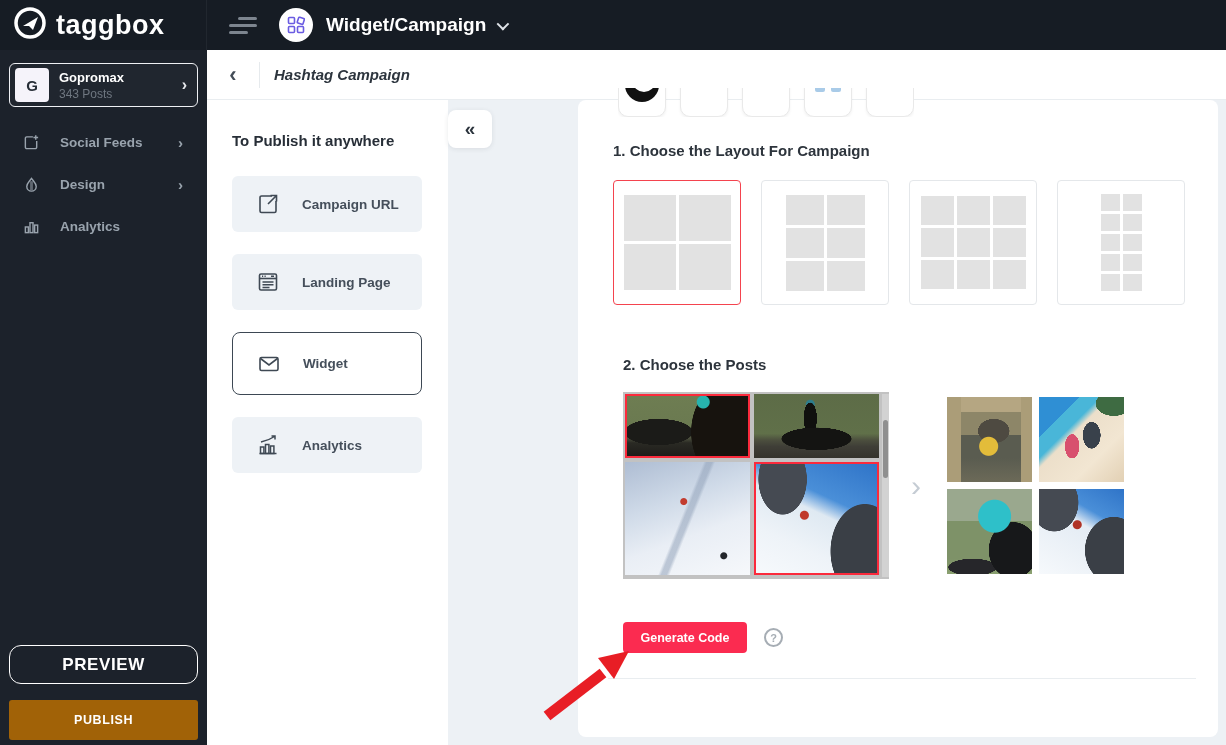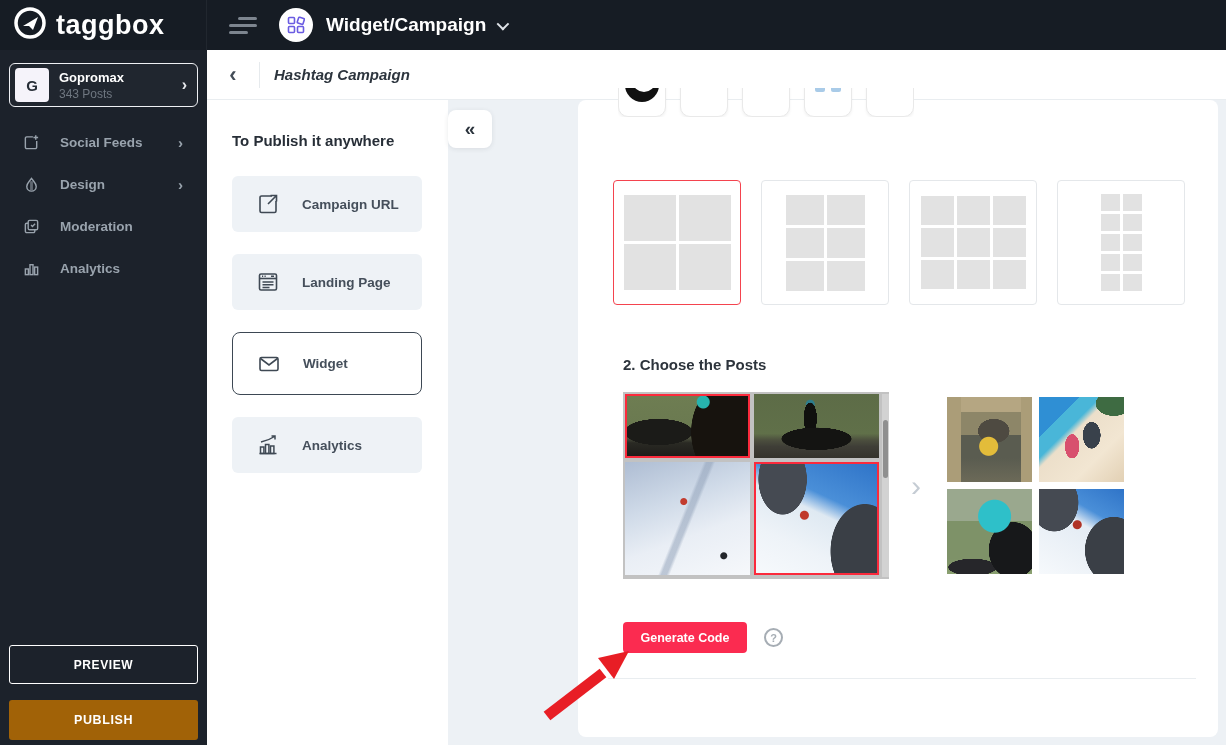--- a/index.html
+++ b/index.html
@@ -15,21 +15,21 @@
   .acct-texts { margin-left:10px; flex:1; }
   .acct-name { color:#fff; font-size:13px; font-weight:700; }
   .acct-meta { color:#6f7781; font-size:12px; margin-top:2px; }
   .acct-chev { color:#e8eaee; font-size:16px; font-weight:700; }
   .nav { margin-top:14px; }
   .nav-item { height:42px; display:flex; align-items:center; padding:0 24px 0 22px; color:#99a3ad; font-size:13.5px; font-weight:700; cursor:pointer; }
   .nav-icon { width:18px; height:18px; margin-right:20px; display:flex; align-items:center; justify-content:center; }
   .nav-icon svg { width:17px; height:17px; }
   .nav-chev { margin-left:auto; font-size:15px; font-weight:700; }
   .side-bottom { margin-top:auto; padding:0 9px 5px 9px; }
-  .btn-preview { width:100%; height:39px; background:transparent; border:1px solid #fff; border-radius:3px; color:#fff; font-weight:700; font-size:12px; letter-spacing:.6px; cursor:pointer; font-family:inherit; }
+  .btn-preview { width:100%; height:39px; background:transparent; border:1px solid #fff; border-radius:12px; color:#fff; font-weight:700; font-size:17px; letter-spacing:.6px; cursor:pointer; font-family:inherit; }
   .btn-publish { width:100%; height:40px; margin-top:16px; background:#a16207; border:none; border-radius:3px; color:#fff; font-weight:700; font-size:12.5px; letter-spacing:.6px; cursor:pointer; font-family:inherit; }
 
   
   .right-col { flex:1; display:flex; flex-direction:column; }
   .topbar { height:50px; min-height:50px; background:#161c24; display:flex; align-items:center; padding-left:22px; }
   .hamburger { width:28px; display:flex; flex-direction:column; gap:4px; cursor:pointer; }
   .hamburger span { height:3px; border-radius:2px; background:#7d858f; }
   .hamburger .h1 { width:19px; align-self:flex-end; }
   .hamburger .h2 { width:28px; }
   .hamburger .h3 { width:19px; align-self:flex-start; }
@@ -173,30 +173,20 @@
             <path d="M9 2.5 C11.5 6 14 8 14 11 a5 5 0 0 1 -10 0 C4 8 6.5 6 9 2.5 Z"></path>
             <path d="M9 5.5 V15" stroke-width="3" opacity=".55"></path>
           </svg>
         </span>
         <span>Design</span>
         <span class="nav-chev">›</span>
       </div>
       <div class="nav-item">
         <span class="nav-icon">
           <svg viewBox="0 0 18 18" fill="none" stroke="currentColor" stroke-width="1.5">
-            <rect x="5.5" y="2.5" width="10" height="10" rx="1.5"></rect>
-            <path d="M12.5 12.5 V14 a1.5 1.5 0 0 1 -1.5 1.5 H4 a1.5 1.5 0 0 1 -1.5 -1.5 V7 a1.5 1.5 0 0 1 1.5 -1.5 h1.5"></path>
-            <path d="M8.5 7.5 l1.5 1.5 l2.8 -3"></path>
-          </svg>
-        </span>
-        <span>Moderation</span>
-      </div>
-      <div class="nav-item">
-        <span class="nav-icon">
-          <svg viewBox="0 0 18 18" fill="none" stroke="currentColor" stroke-width="1.5">
             <rect x="2.5" y="9.5" width="3.2" height="6"></rect>
             <rect x="7.4" y="5" width="3.2" height="10.5"></rect>
             <rect x="12.3" y="7.5" width="3.2" height="8"></rect>
           </svg>
         </span>
         <span>Analytics</span>
       </div>
     </nav>
 
   <div class="side-bottom">
@@ -282,20 +272,21 @@
 
     <main class="main-card">
       <div class="chips-clip" id="chips-row">
           <div class="chip dark-circle-logo"></div>
           <div class="chip"></div>
           <div class="chip"></div>
           <div class="chip blue-logo"></div>
           <div class="chip"></div>
         </div>
 
+      <h2 class="section-title title-1">1. Choose the Layout For Campaign</h2>
       <div class="layouts-row" id="layouts-row">
           <div class="layout-card selected">
             <div class="layout-grid" style="grid-template-columns: repeat(2, 52px); grid-template-rows: repeat(2, 46px);">
               <div class="cell"></div>
               <div class="cell"></div>
               <div class="cell"></div>
               <div class="cell"></div>
             </div>
           </div>
           <div class="layout-card">

